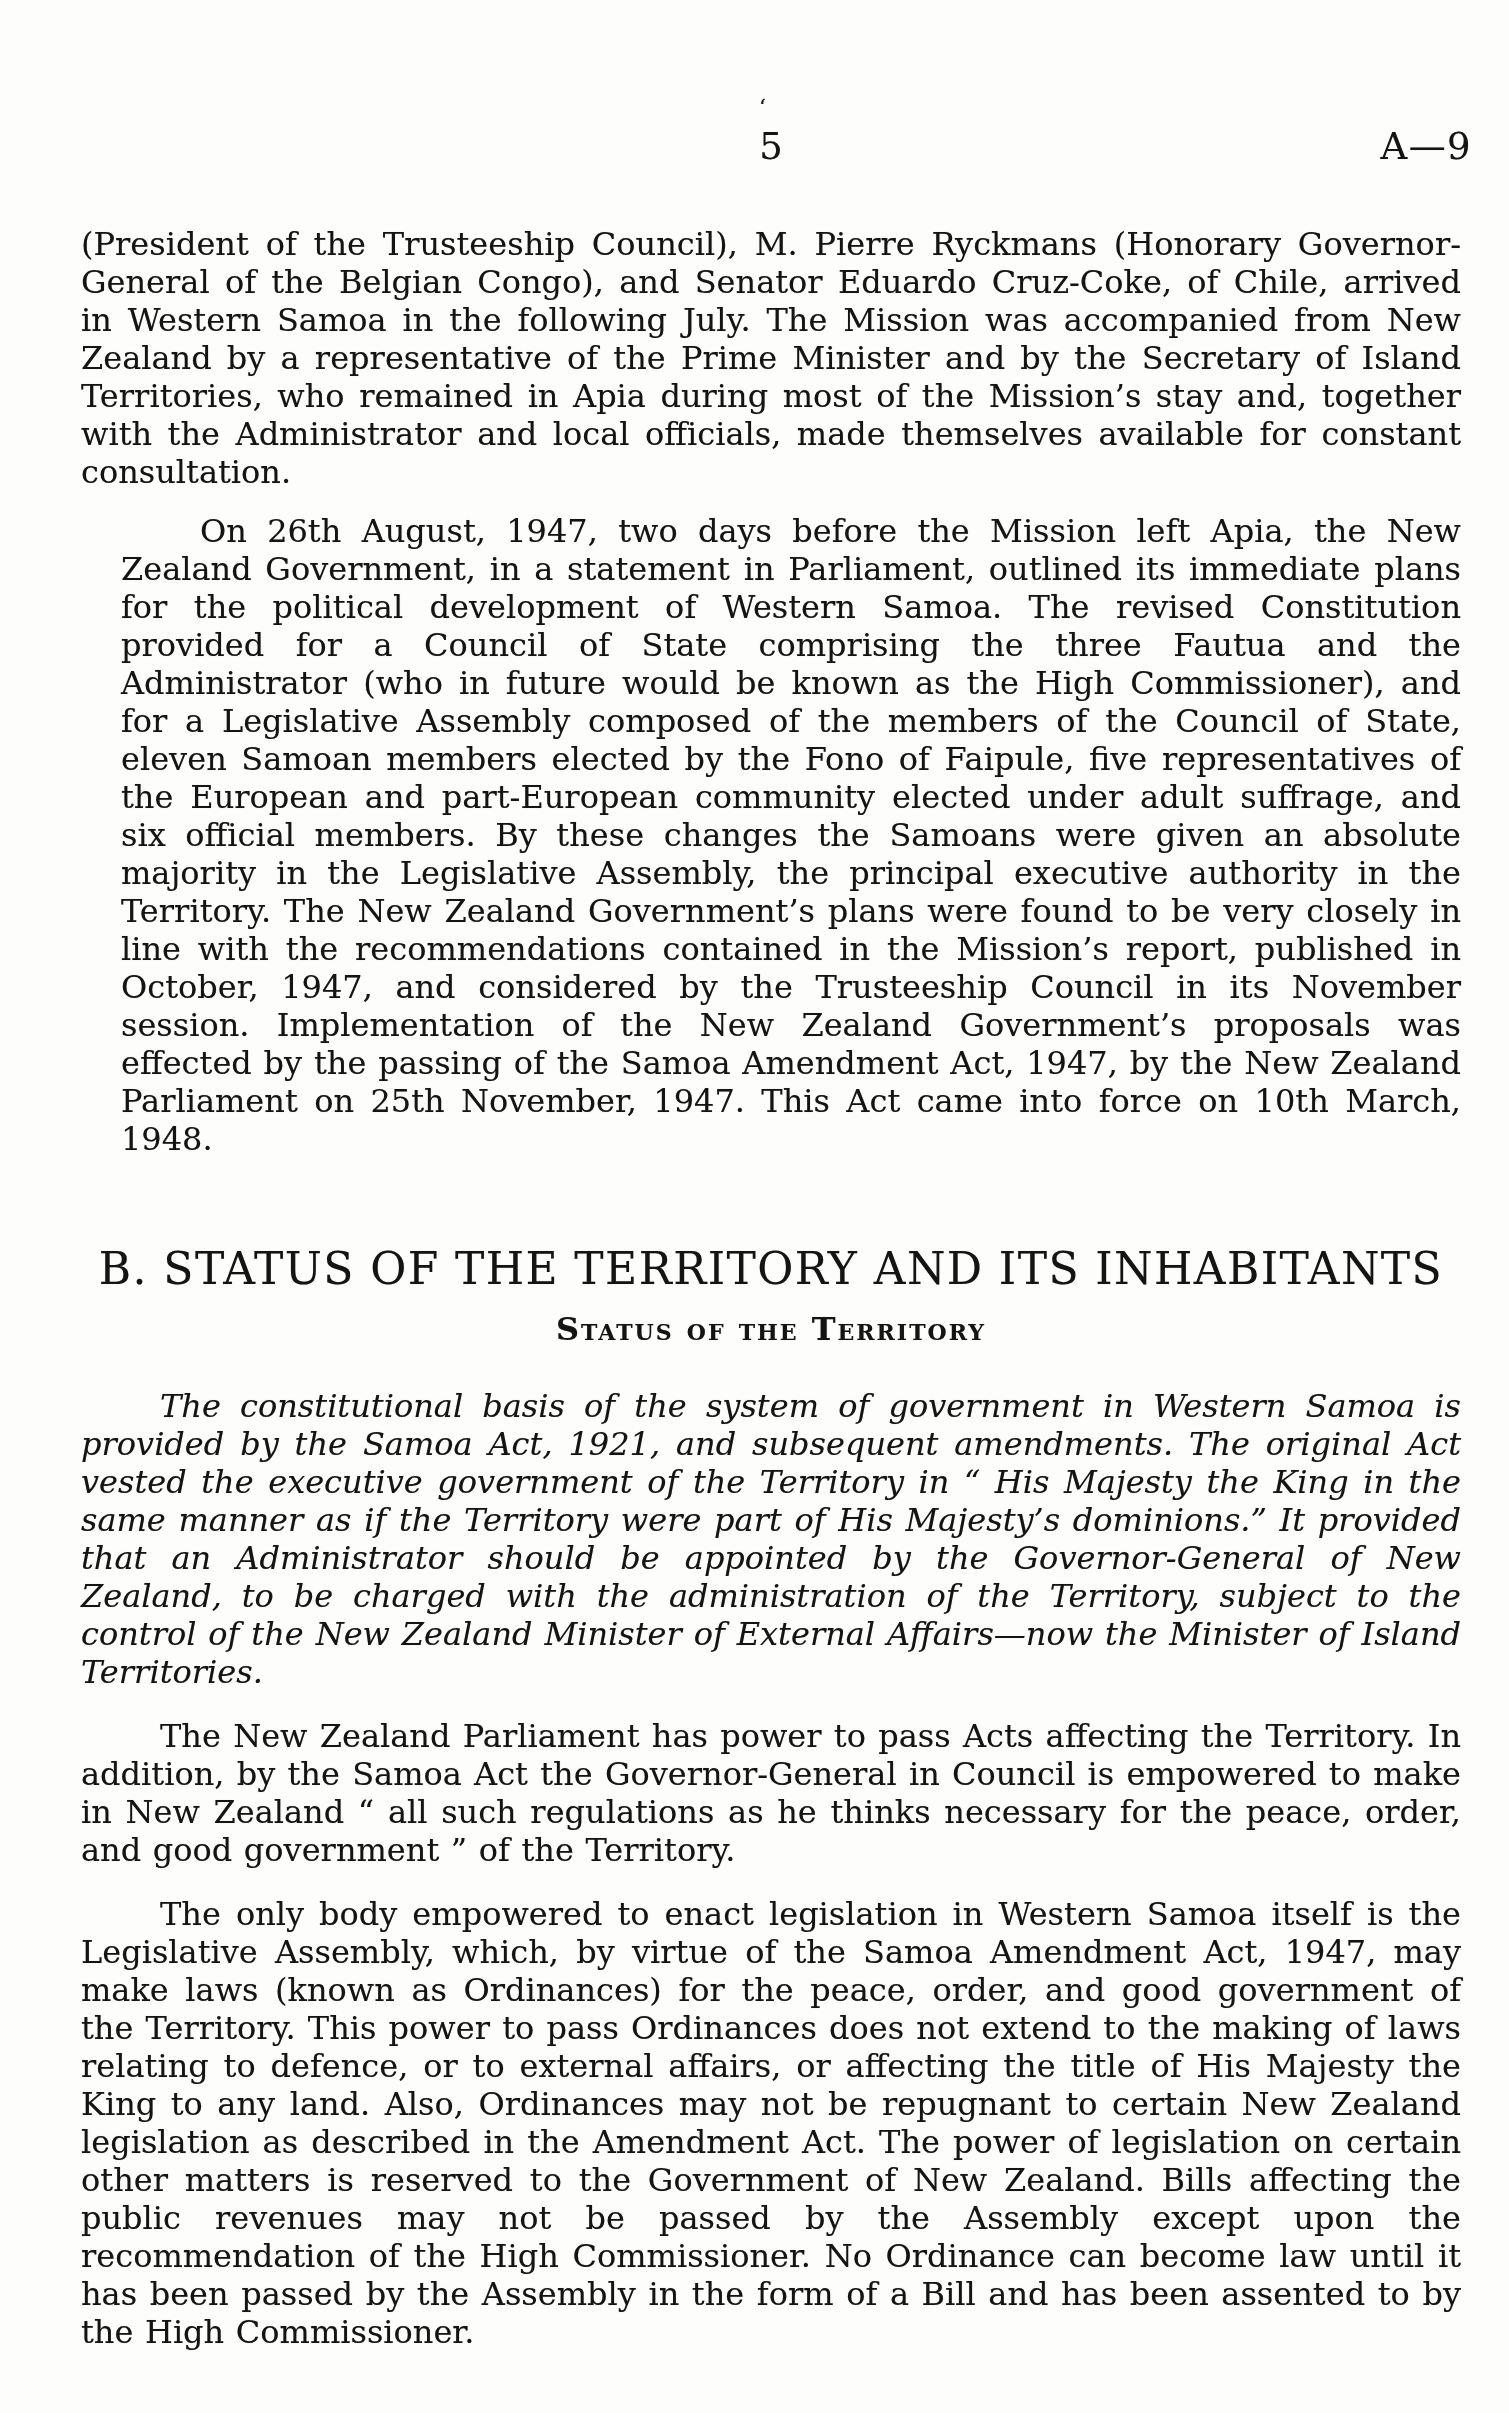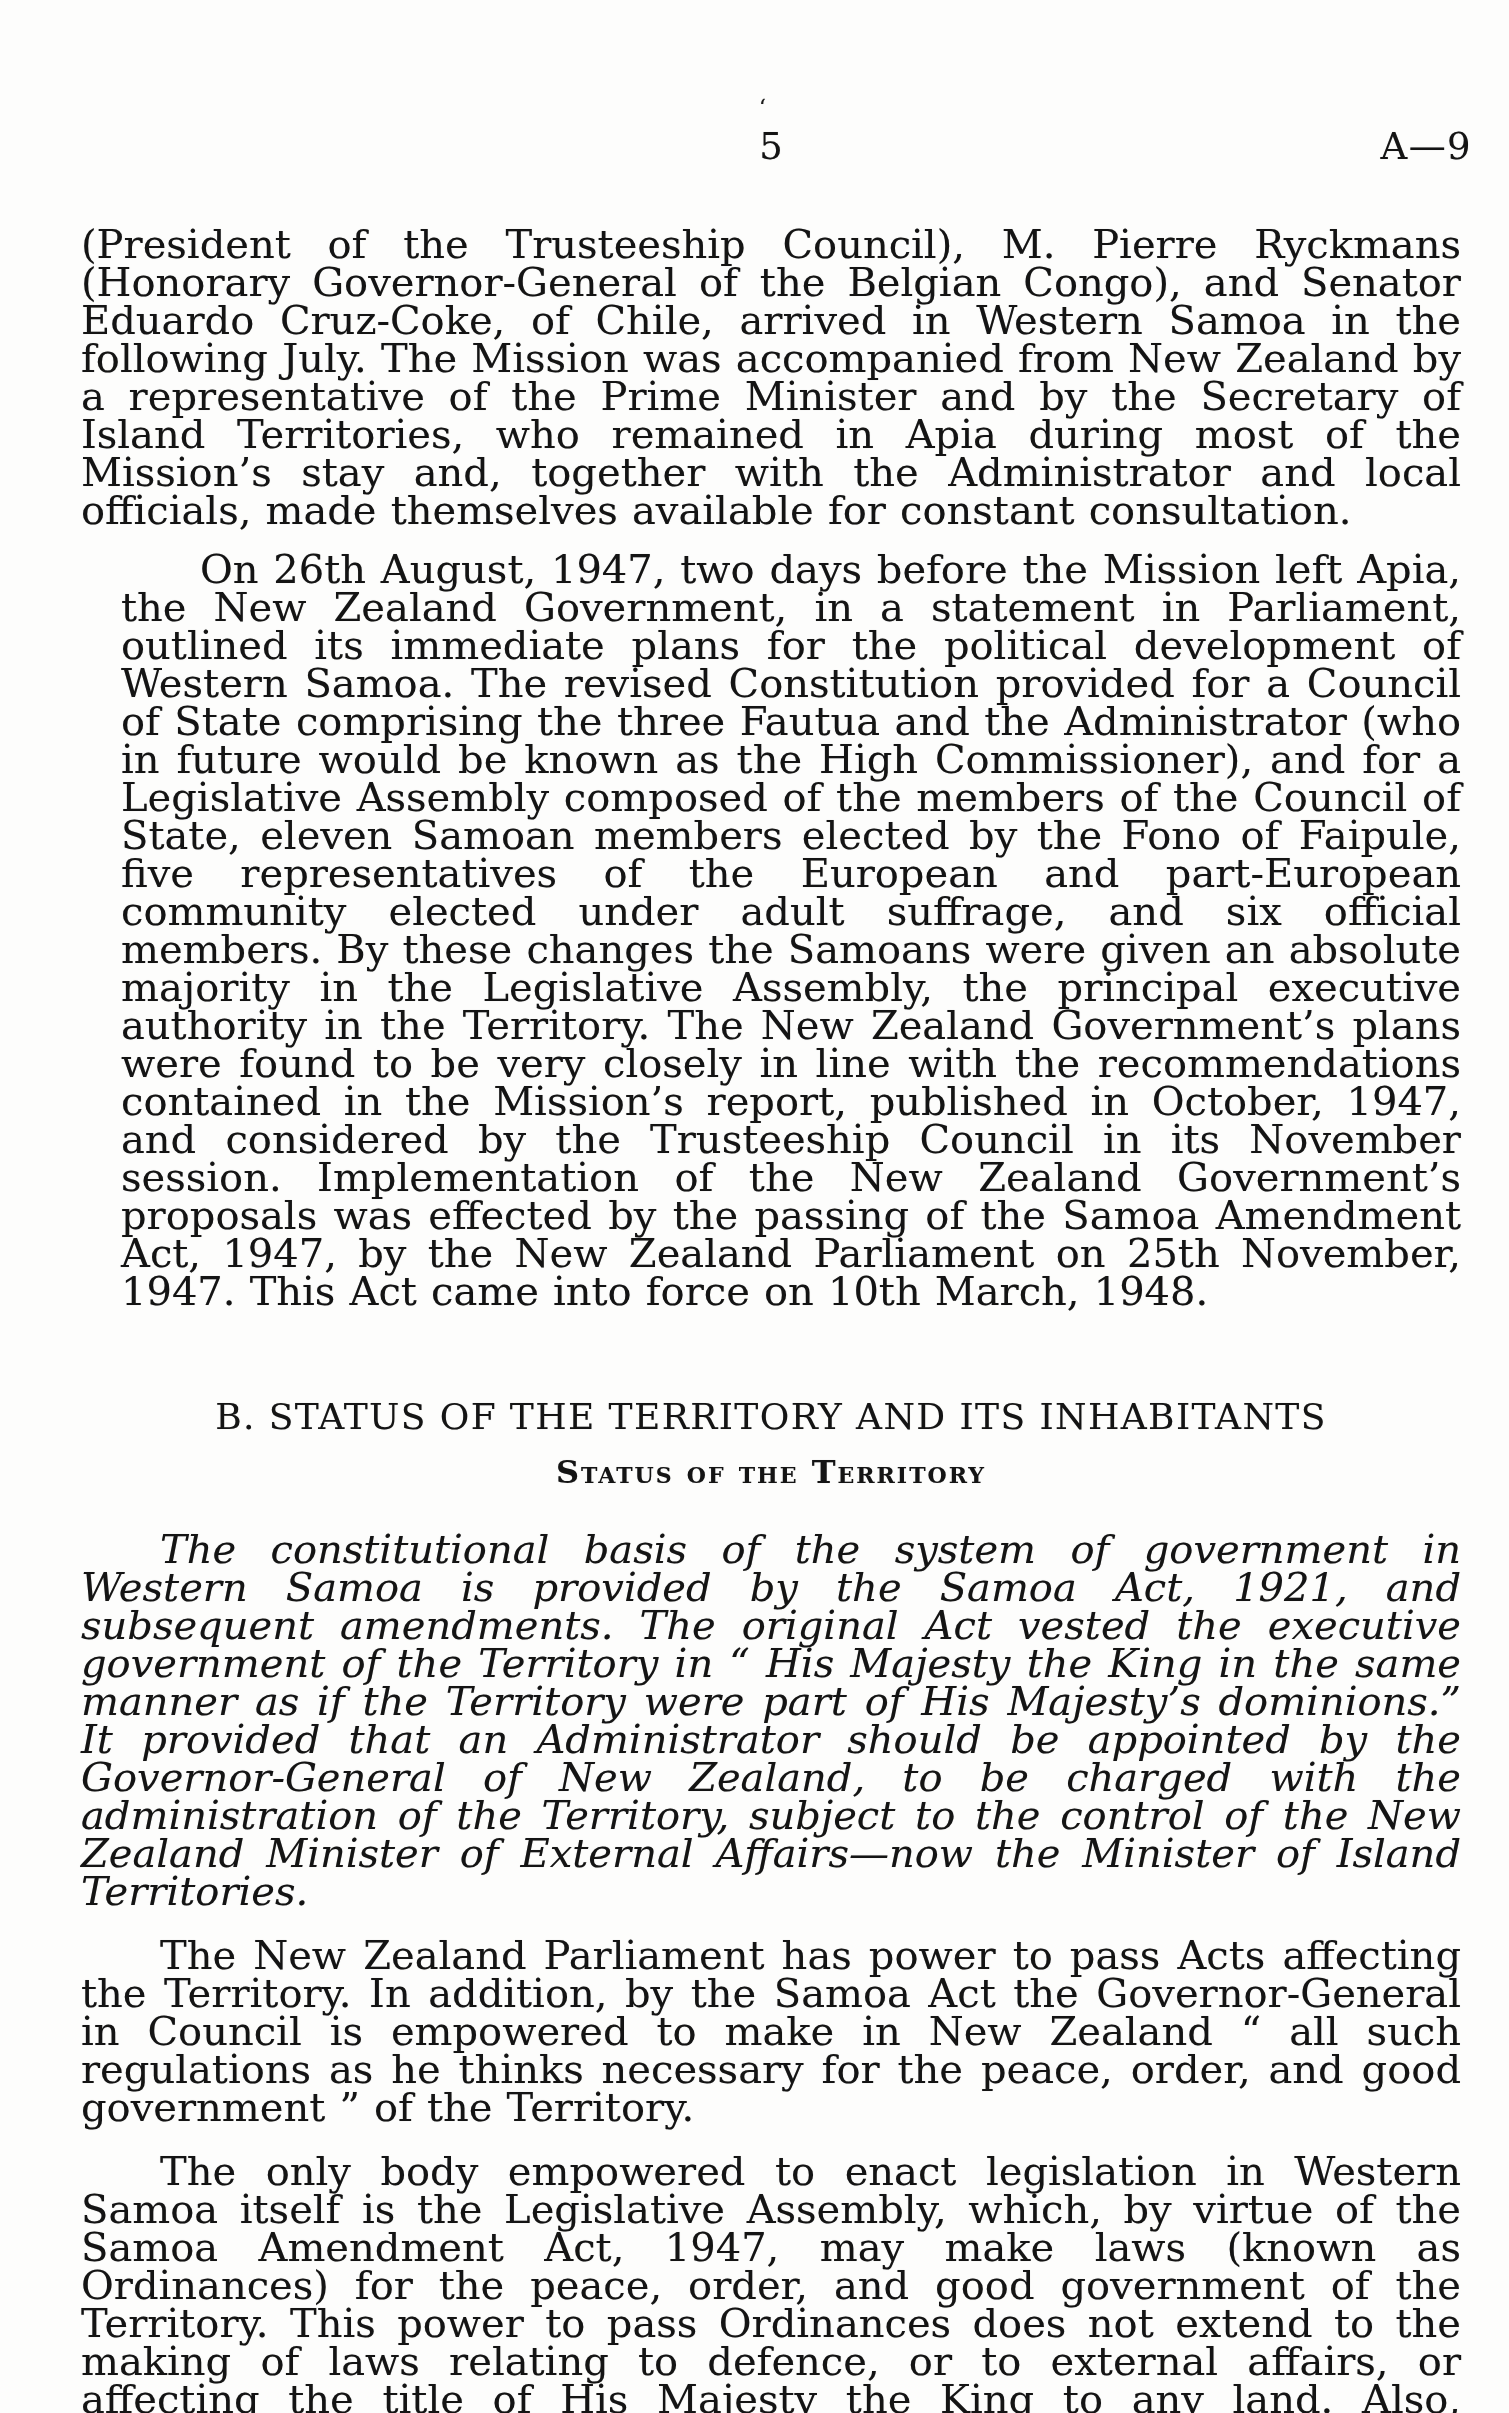--- a/index.html
+++ b/index.html
@@ -40,32 +40,32 @@
     position: absolute;
     top: 96px;
     left: 50%;
     margin-left: -12.3px;
     font-size: 23px;
     line-height: 1;
     color: #1a1a1a;
   }
   .para {
     margin: 0;
-    font-size: 40px;
+    font-size: 32px;
     line-height: 38px;
     text-align: justify;
     letter-spacing: 0px;
     word-spacing: 1.4px;
   }
   .indent { text-indent: 79px; }
   .p-intro-1 { margin-top: 60px; }
   .p-intro-2 { margin-top: 20.5px; margin-left: 40px; }
   .section-heading {
     margin: 87px 0 0 0;
-    font-size: 36px;
+    font-size: 44px;
     line-height: 1.1;
     font-weight: normal;
     text-align: center;
     letter-spacing: 1.4px;
     white-space: nowrap;
   }
   .sub-heading {
     margin: 19px 0 0 0;
     font-size: 32px;
     line-height: 1.1;

